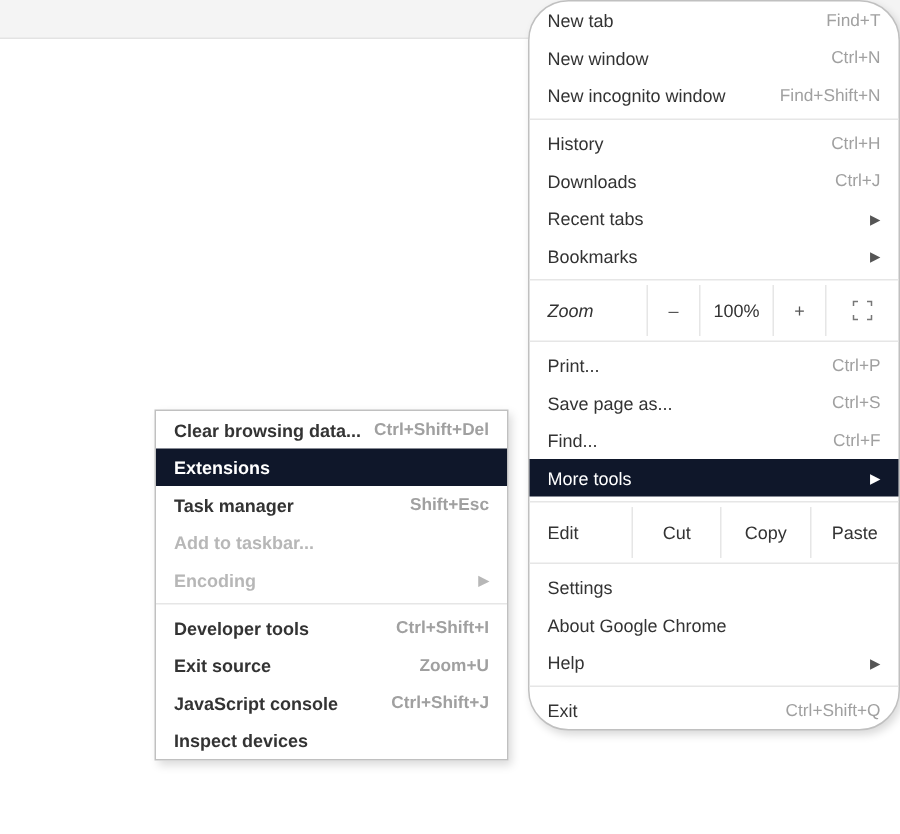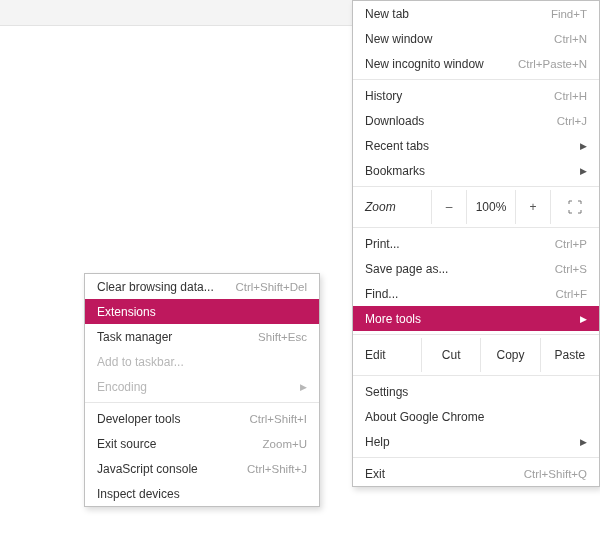--- a/index.html
+++ b/index.html
@@ -2,27 +2,27 @@
 <html><head>
 <meta charset="utf-8">
 <style>
   html,body{
     margin:0;padding:0;width:600px;height:556px;
     font-family:"Segoe UI",Arial,sans-serif;
     font-size:12px;background:#fff;color:#333;overflow:hidden;
   }
   .top-bar{position:absolute;left:0;top:0;right:0;height:25px;background:#f4f4f4;border-bottom:1px solid #e3e3e3;}
   .menu{position:absolute;background:#fff;border:1px solid #c0c0c0;box-shadow:2px 3px 6px rgba(0,0,0,.15);}
-  .main-menu{left:352px;top:0;width:246px;}
-  .sub-menu{left:84px;top:273px;width:234px;}
+  .main-menu{left:352px;top:0;width:246px;border-radius:27px;}
+  .sub-menu{left:103px;top:273px;width:234px;font-weight:bold;}
   .item{display:flex;align-items:center;height:25px;padding:0 12px;cursor:default;position:relative;}
   .disabled{color:#b7b7b7;}
   .shortcut{margin-left:auto;color:#a0a0a0;font-size:11.5px;}
   .arrow{margin-left:auto;font-size:9px;color:#555;}
-  .sel{background:#be185d;color:#fff;}
+  .sel{background:#0f172a;color:#fff;}
   .sel .shortcut,.sel .arrow{color:#fff;}
   .sep{height:1px;background:#e6e6e6;margin:3px 0;}
   .zoom-row{display:flex;align-items:stretch;height:34px;}
   .zoom-row>div{display:flex;align-items:center;justify-content:center;}
   .zoom-label{width:66px;justify-content:flex-start!important;padding-left:12px;font-style:italic;}
   .zoom-btn{width:34px;border-left:1px solid #e6e6e6;color:#555;}
   .zoom-val{width:48px;border-left:1px solid #e6e6e6;}
   .zoom-full{width:48px;border-left:1px solid #e6e6e6;}
   .edit-row{display:flex;align-items:stretch;height:34px;}
   .edit-row>div{display:flex;align-items:center;justify-content:center;}
@@ -40,21 +40,21 @@
   <div class="item">
     <span>New tab</span>
     <span class="shortcut">Find+T</span>
   </div>
   <div class="item">
     <span>New window</span>
     <span class="shortcut">Ctrl+N</span>
   </div>
   <div class="item">
     <span>New incognito window</span>
-    <span class="shortcut">Ctrl+Paste+N</span>
+    <span class="shortcut">Find+Shift+N</span>
   </div>
 
   <div class="sep"></div>
 
   <div class="item">
     <span>History</span>
     <span class="shortcut">Ctrl+H</span>
   </div>
   <div class="item">
     <span>Downloads</span>

